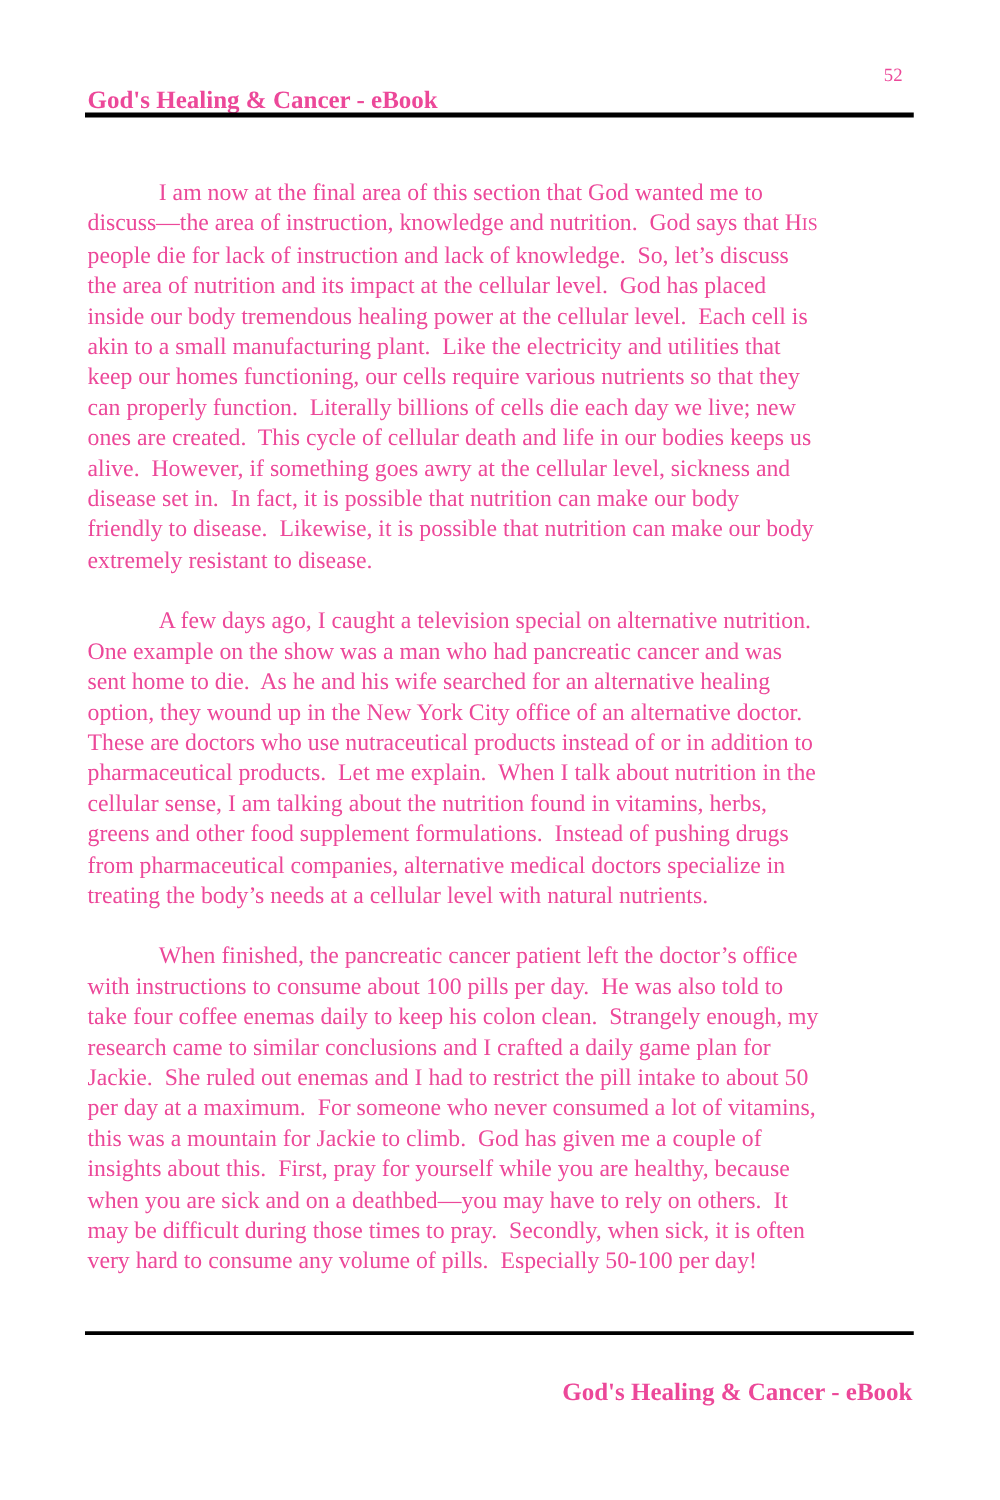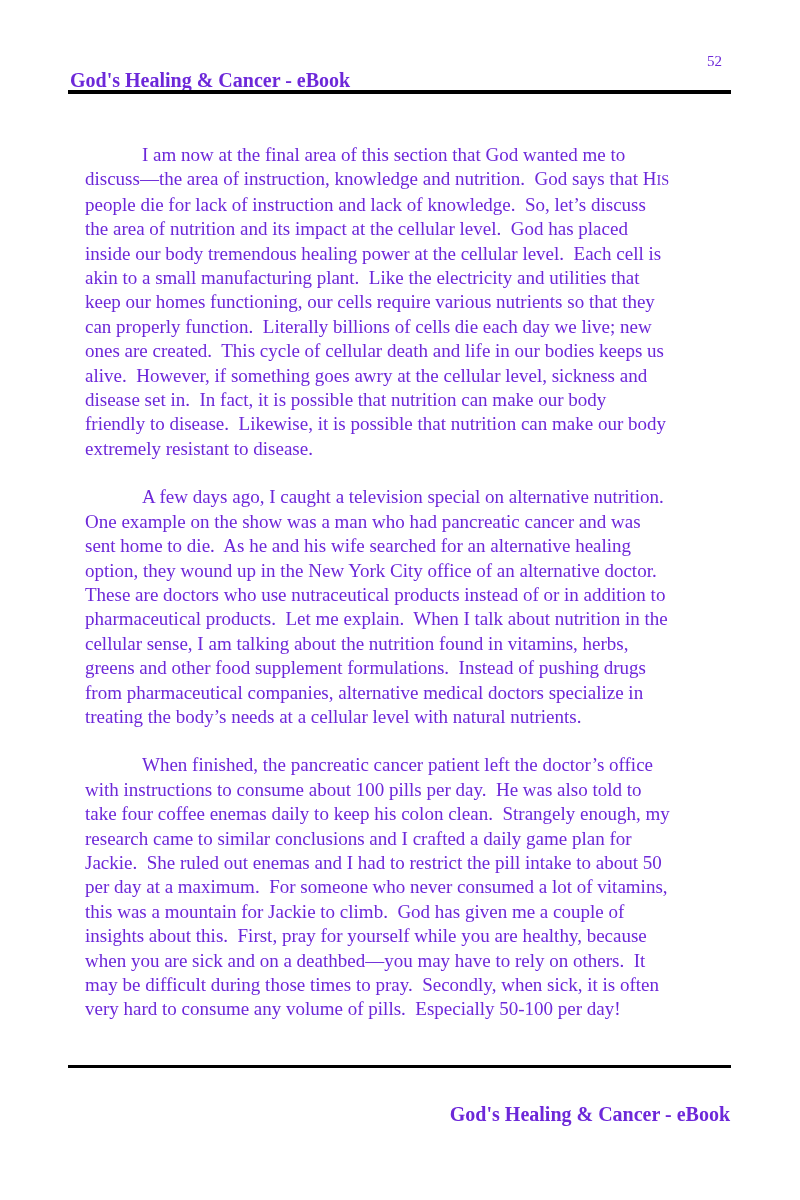--- a/index.html
+++ b/index.html
@@ -5,21 +5,21 @@
   html, body {
     margin: 0;
     padding: 0;
     background: #ffffff;
   }
   .page {
     position: relative;
     width: 800px;
     height: 1200px;
     background: #ffffff;
-    color: #6d28d9;
+    color: #ec4899;
     font-family: "Liberation Serif", "DejaVu Serif", serif;
     overflow: hidden;
   }
   .pageno {
     position: absolute;
     top: 53px;
     right: 78px;
     font-size: 15px;
     line-height: 16px;
   }
@@ -43,21 +43,21 @@
   main {
     position: absolute;
     top: 143px;
     left: 70px;
     width: 664px;
     font-size: 19px;
     line-height: 24.4px;
     white-space: pre;
   }
   main p {
-    margin: 0 0 24px 15px;
+    margin: 0 0 24px 0;
     text-indent: 57px;
   }
   .sc {
     font-size: 0.75em;
   }
   .copyright {
     position: absolute;
     top: 1078px;
     left: 71px;
     font-size: 16px;

